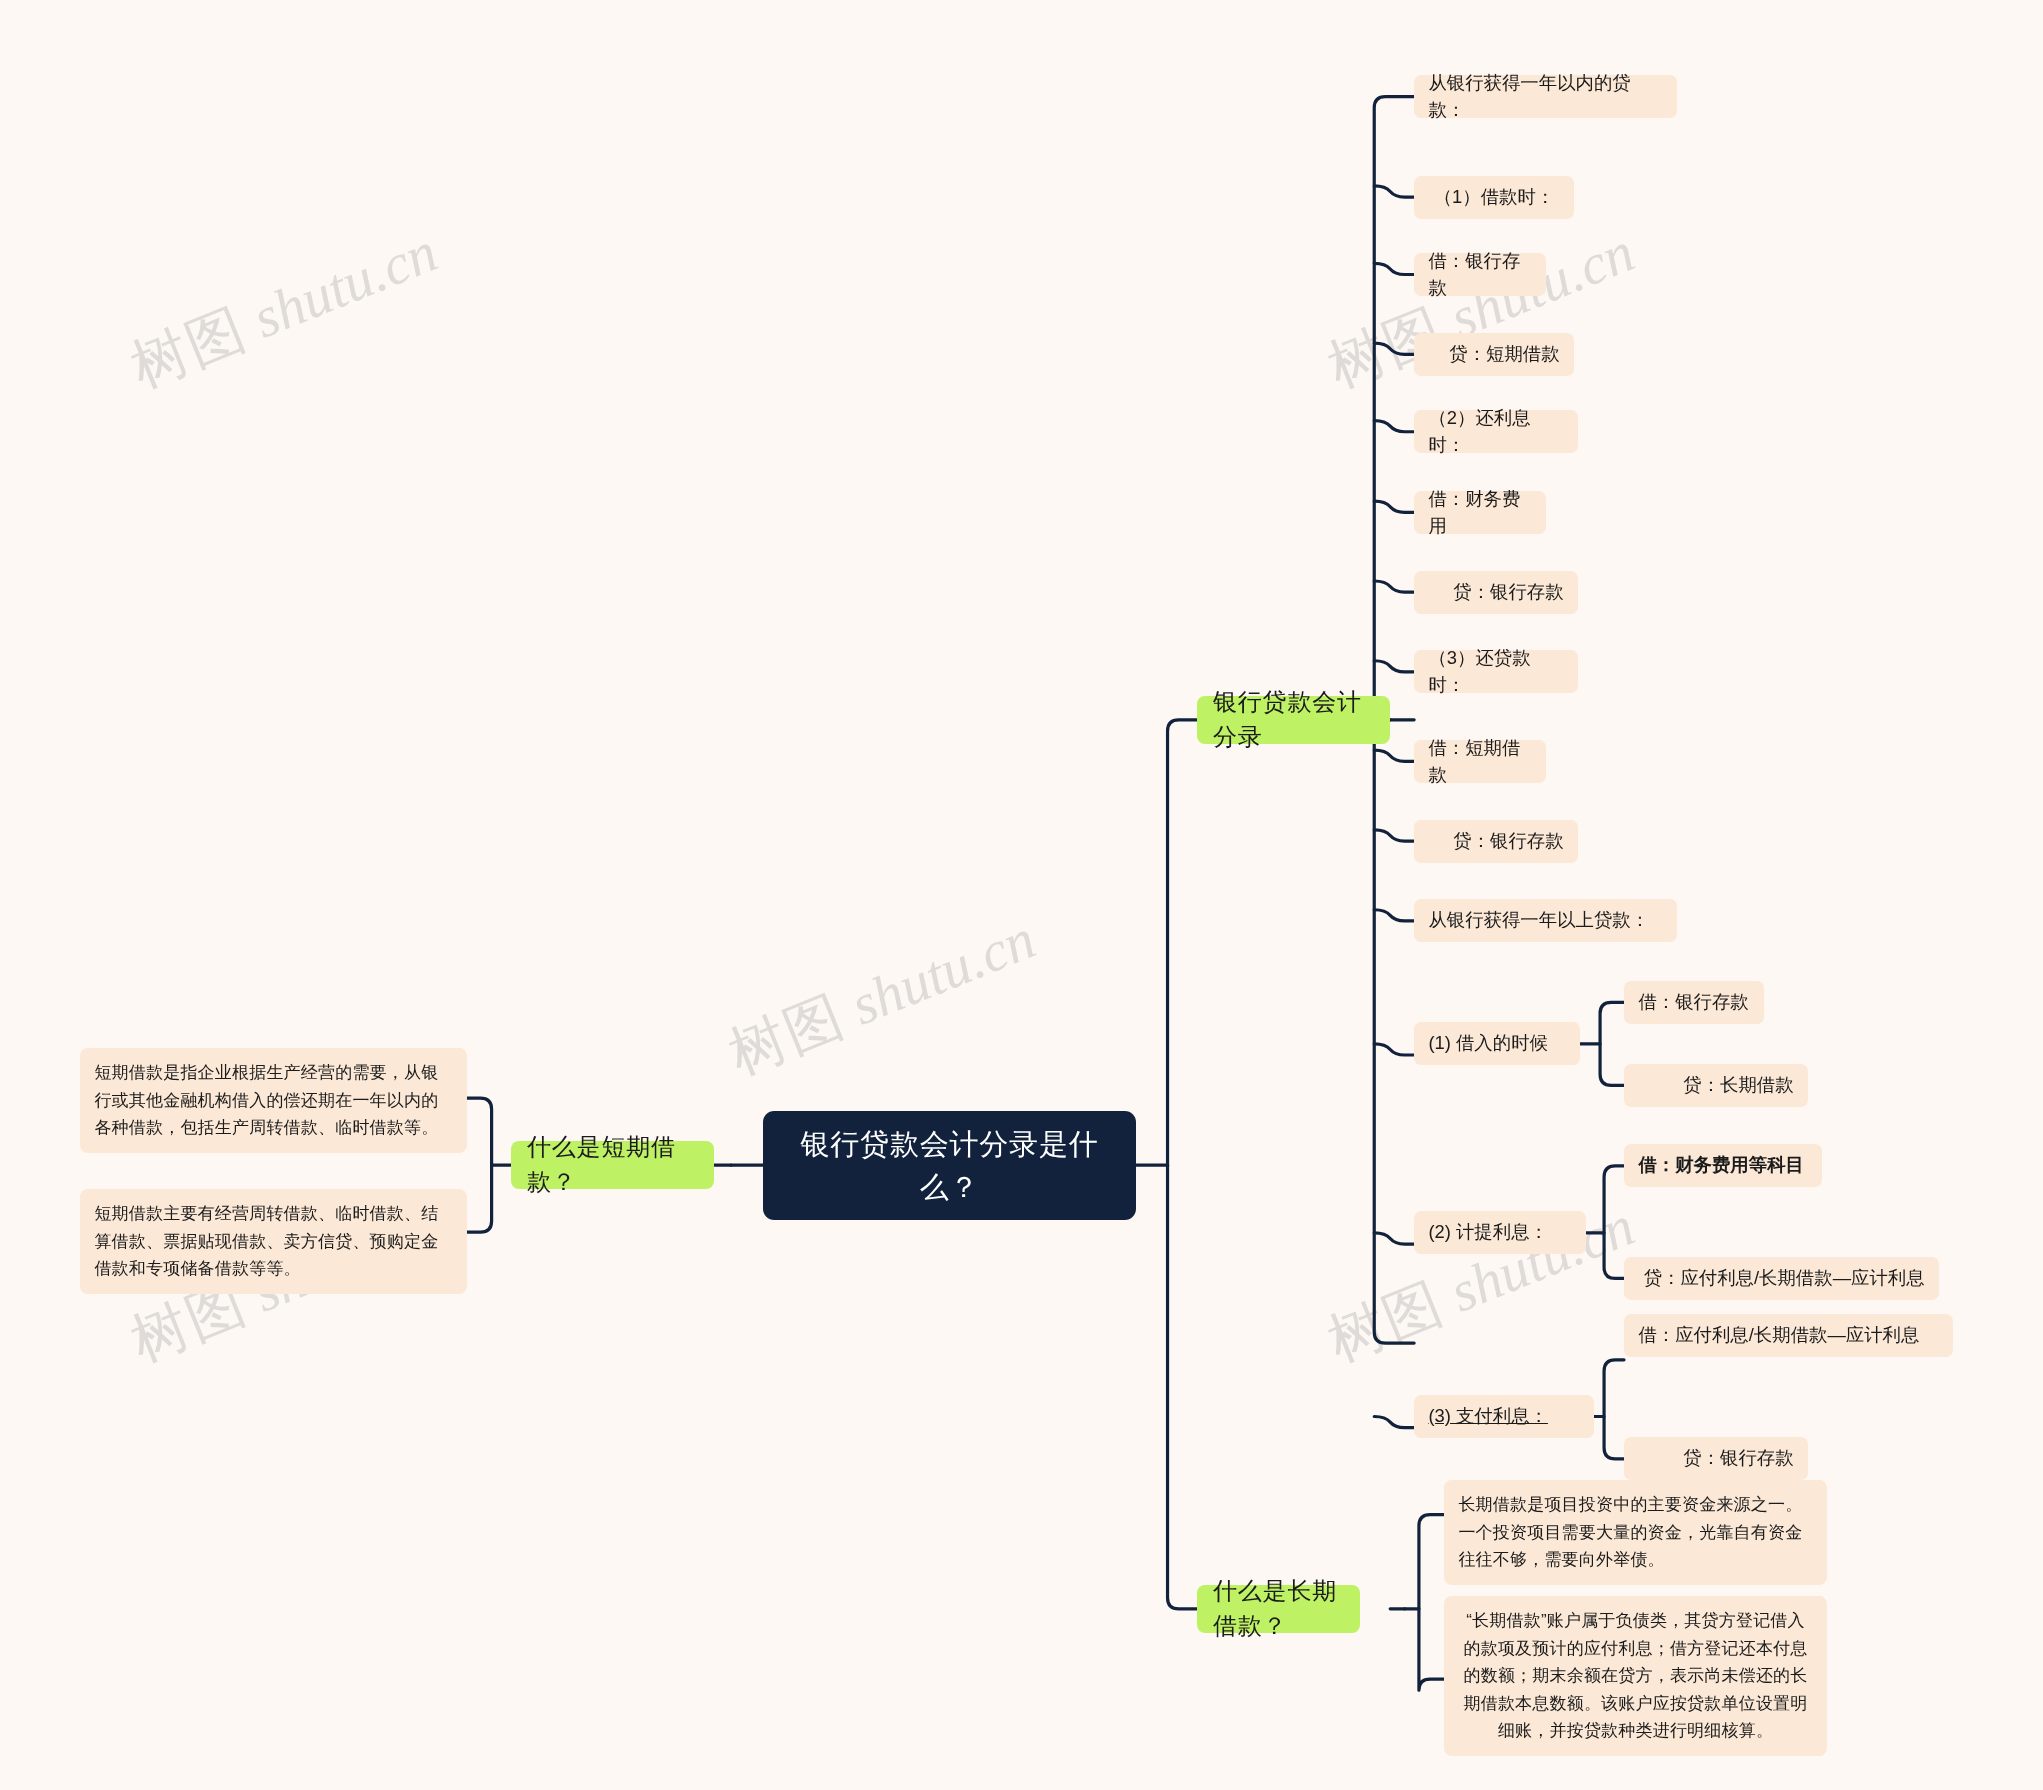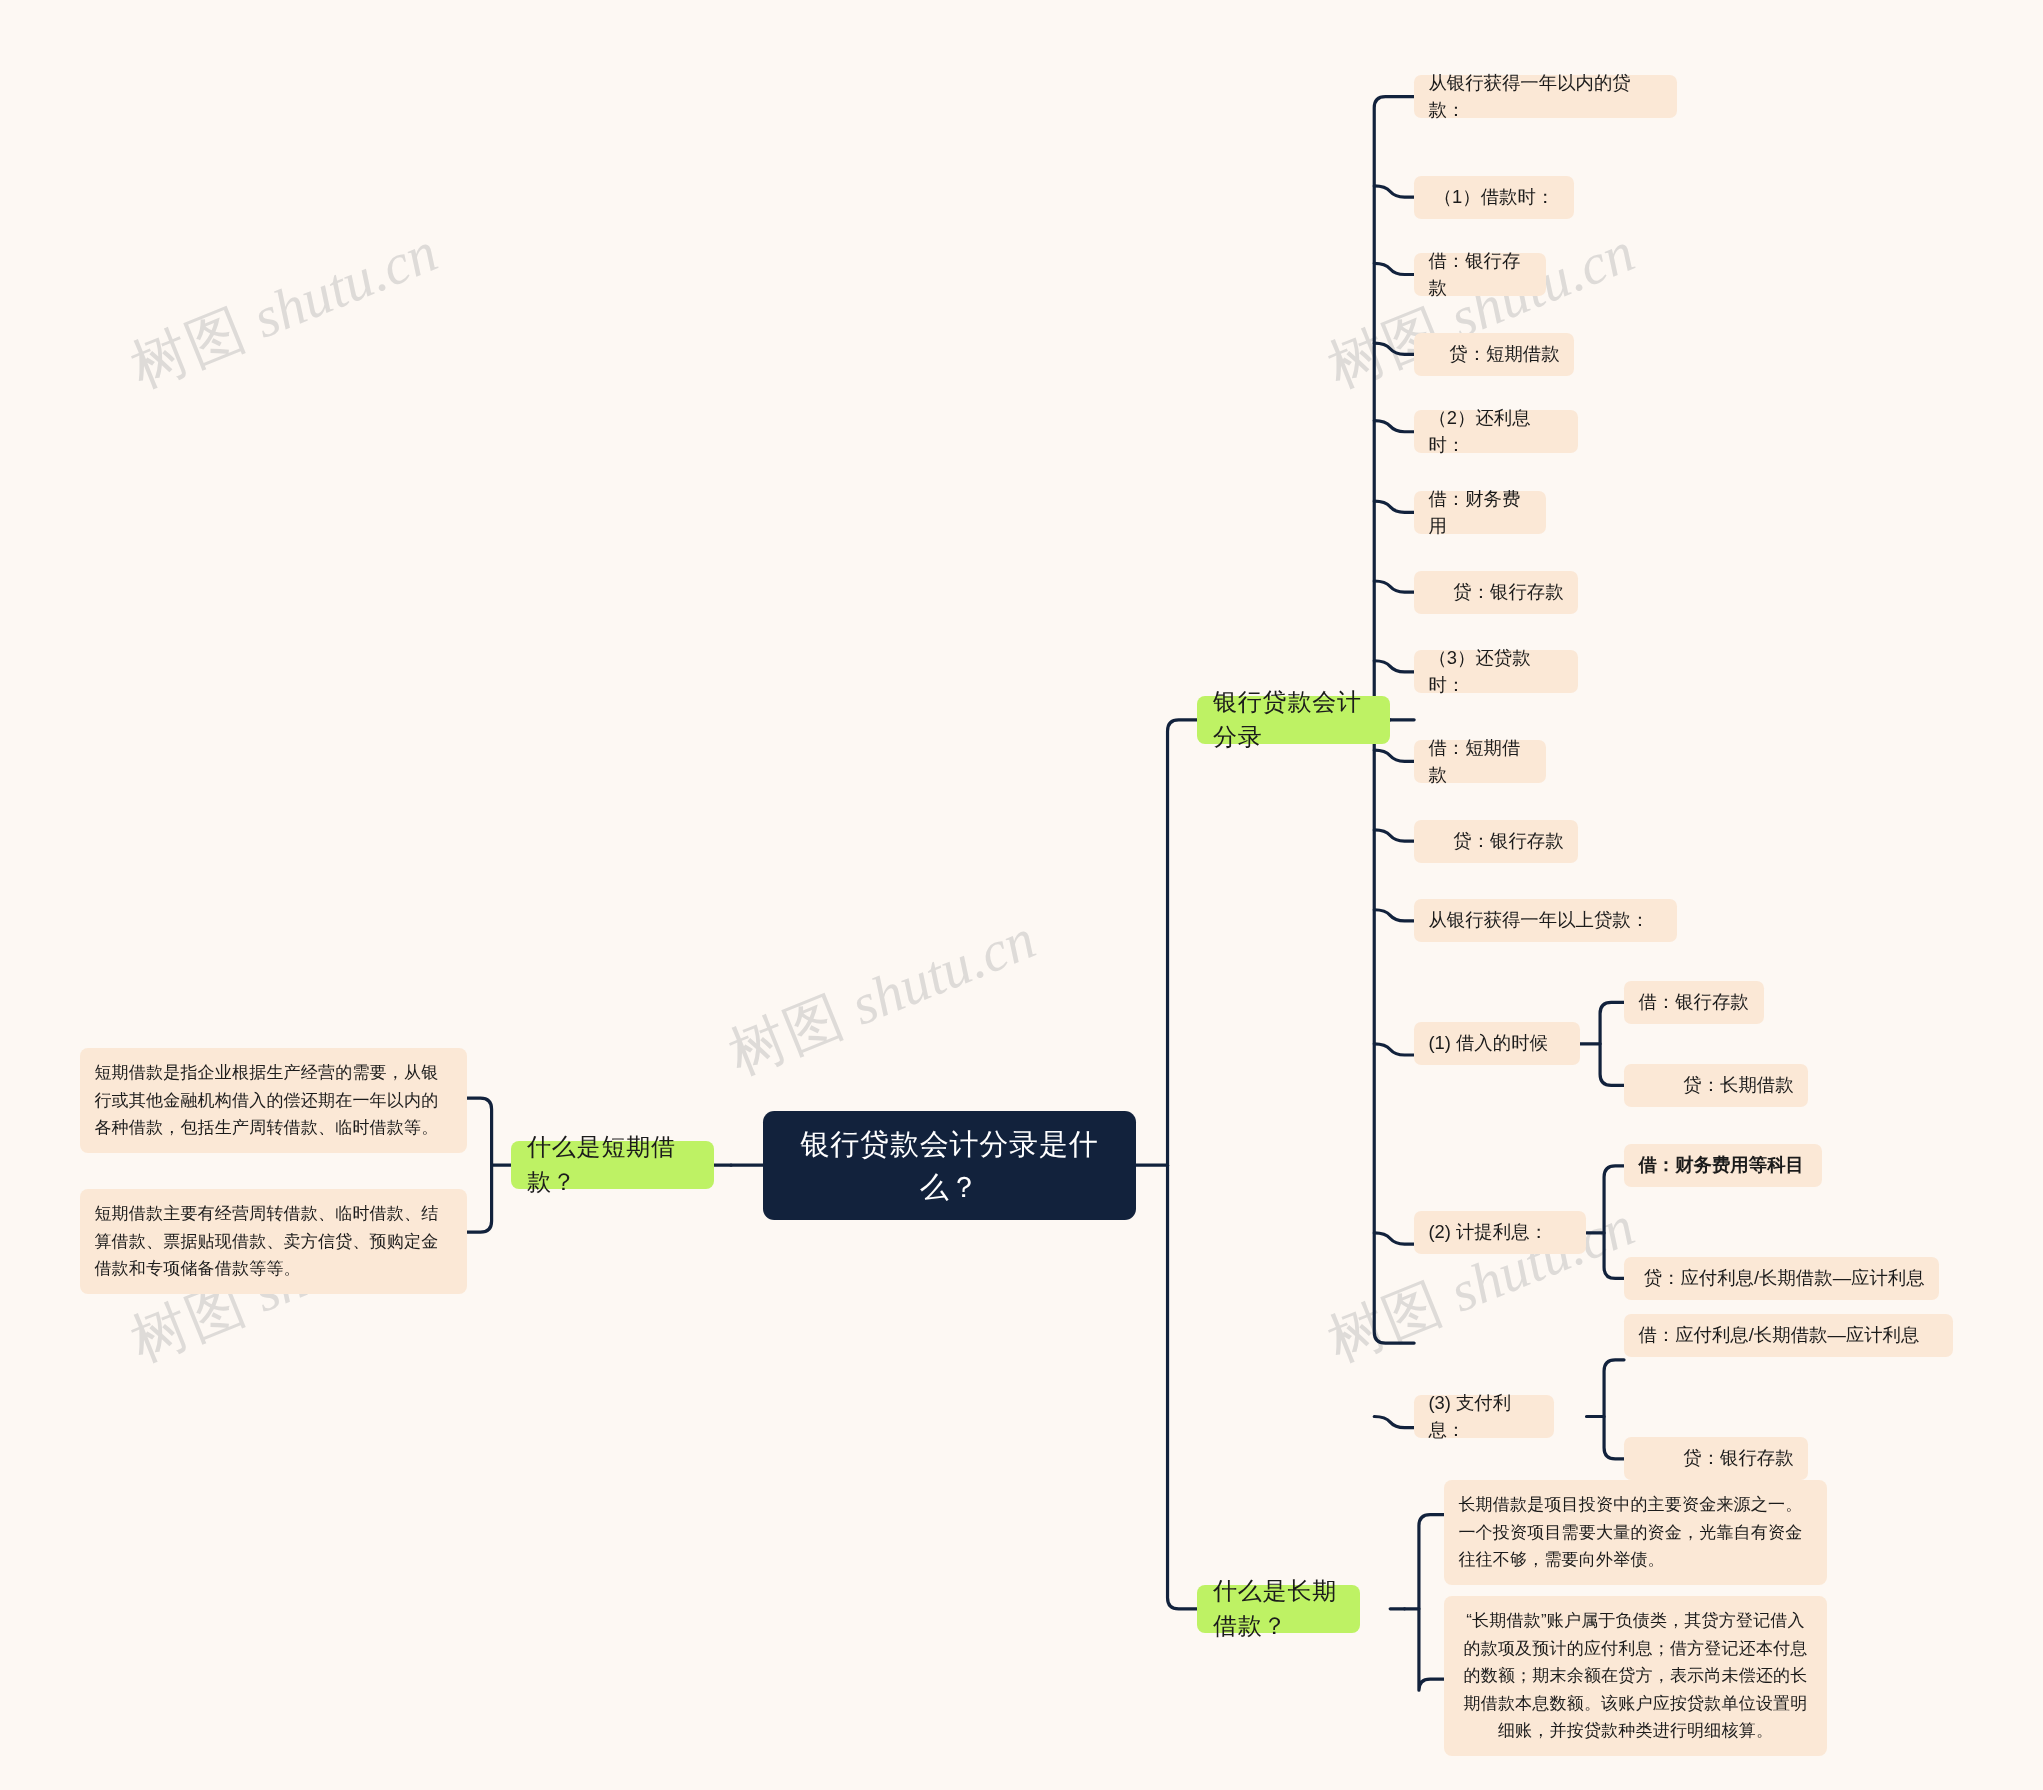--- a/index.html
+++ b/index.html
@@ -206,21 +206,21 @@
   <div class="node lvl2 c-left" style="left:1414px;top:1211px;width:172px;height:43px;">
       <span>(2) 计提利息：</span>
     </div>
   <div class="node lvl3 c-left" style="left:1624px;top:1144px;width:198px;height:43px;font-weight:bold;">
       <span>借：财务费用等科目</span>
     </div>
   <div class="node lvl3 c-right" style="left:1624px;top:1257px;width:315px;height:43px;">
       <span>贷：应付利息/长期借款—应计利息</span>
     </div>
 
-  <div class="node lvl2 c-left" style="left:1414px;top:1395px;width:140px;height:43px;">
+  <div class="node lvl2 c-left" style="left:1414px;top:1395px;width:180px;height:43px;text-decoration:underline;">
       <span>(3) 支付利息：</span>
     </div>
   <div class="node lvl3 c-left" style="left:1624px;top:1296px;width:329px;height:43px;margin-top:18px;">
       <span>借：应付利息/长期借款—应计利息</span>
     </div>
   <div class="node lvl3 c-right" style="left:1624px;top:1437px;width:184px;height:43px;">
       <span>贷：银行存款</span>
     </div>
 
   <div class="node para" style="left:80px;top:1048px;width:387px;">

